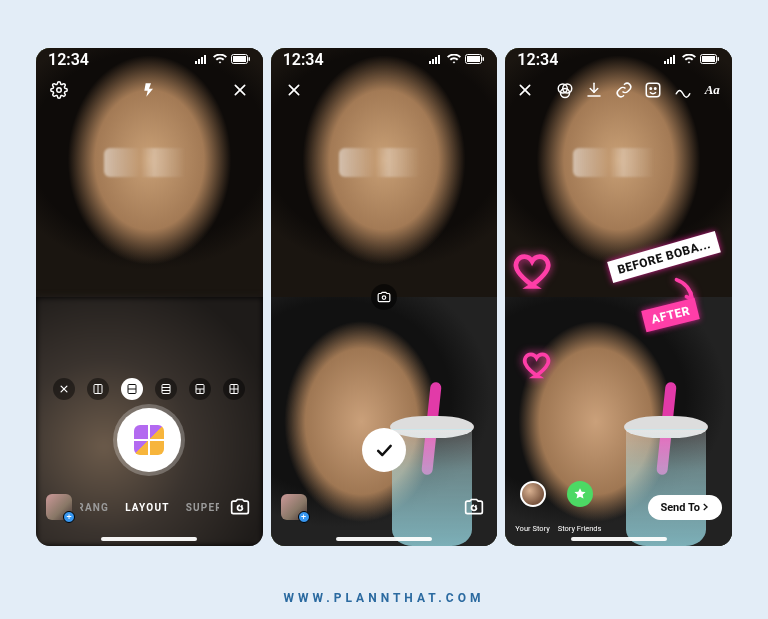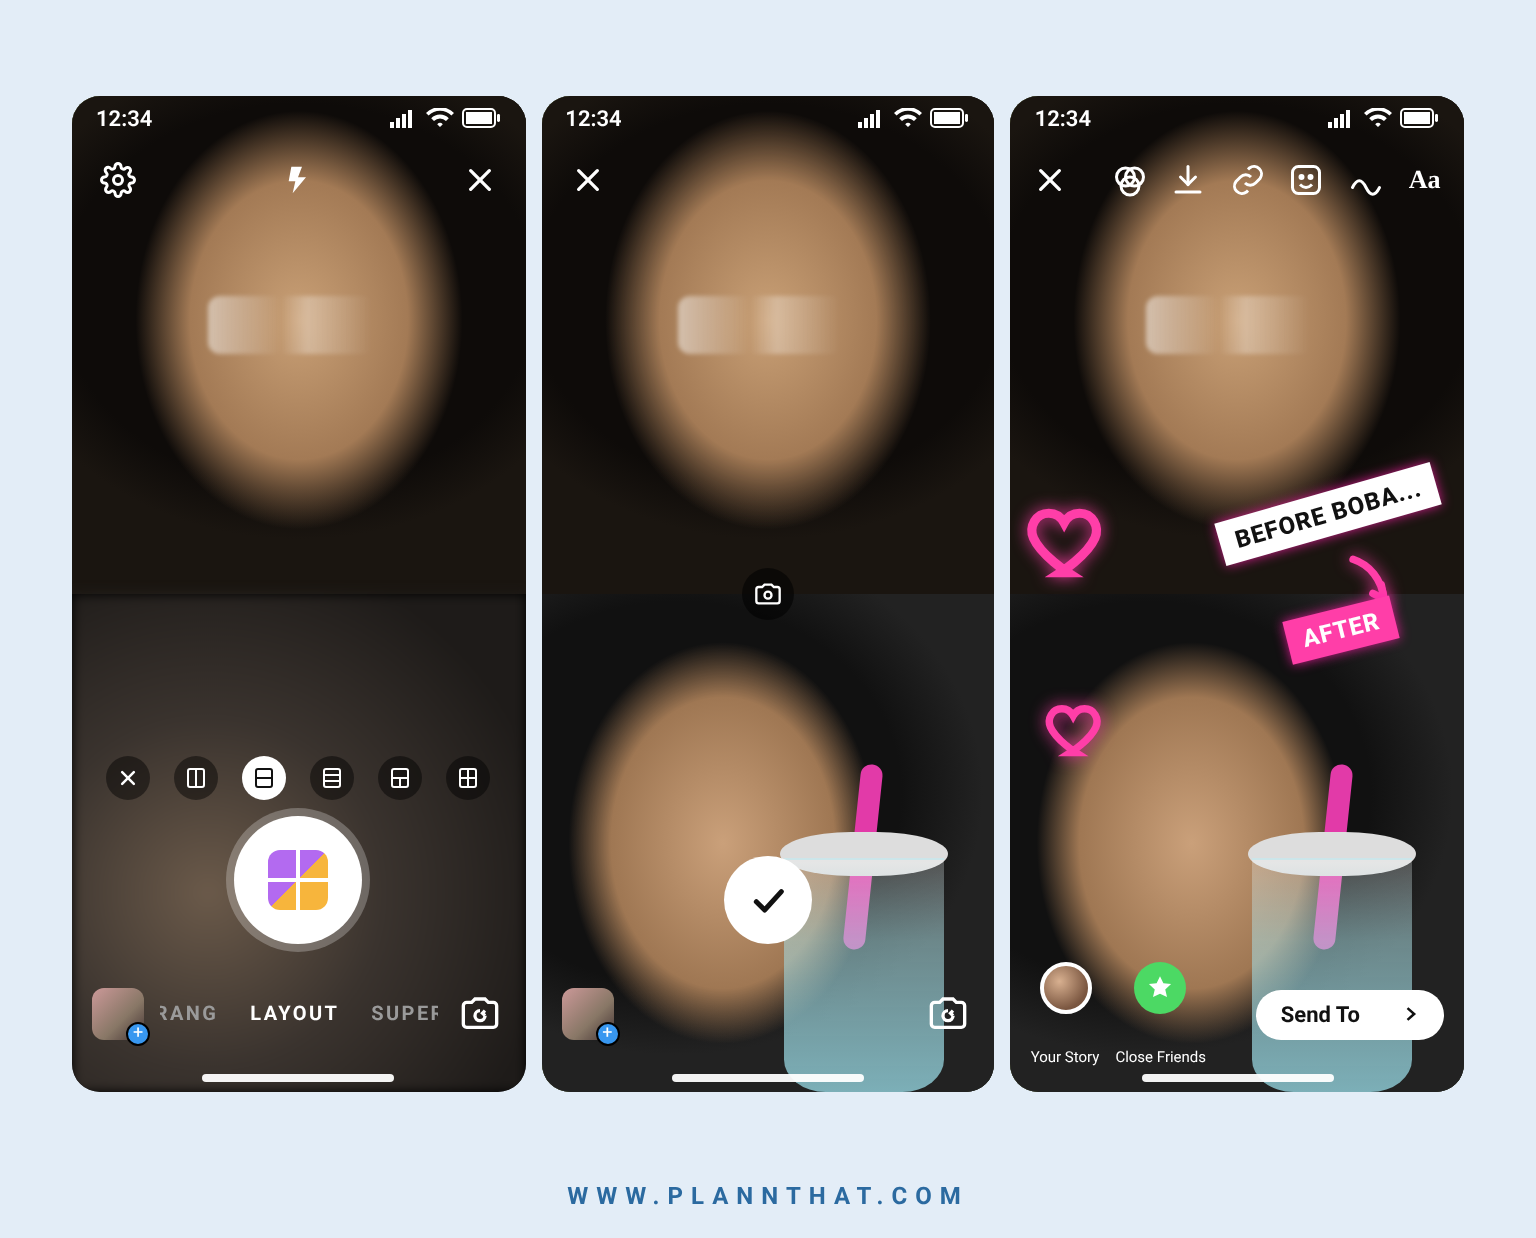--- a/index.html
+++ b/index.html
@@ -25,34 +25,35 @@
     overflow: hidden;
     position: relative;
     color: #fff;
   }
   
   .status-bar {
     position: absolute; top:0; left:0; right:0;
     height: 22px;
     display:flex; align-items:center; justify-content:space-between;
     padding: 0 12px;
-    font-size:11px; font-weight:600;
+    font-size:16px; font-weight:600;
     z-index: 20;
   }
   .status-right { display:flex; align-items:center; gap:4px; }
   .status-right svg { display:block; }
 
   
   .top-row {
     position:absolute; top:28px; left:0; right:0;
     height:28px;
     display:flex; align-items:center;
     padding:0 10px;
     z-index:20;
     gap:10px;
+    font-style:italic;
   }
   .icon-btn {
     width:26px; height:26px;
     display:flex; align-items:center; justify-content:center;
     color:#fff;
   }
   .spacer { flex:1; }
 
   
   .half-top, .half-bottom {
@@ -210,21 +211,21 @@
     display:flex;align-items:center;justify-content:center;
   }
   .circ.story{ background: radial-gradient(circle at 35% 35%, #d8b090, #7a5640 70%); border:2px solid #fff;}
   .circ.cf{ background:#4cd964; color:#fff;}
   .sendto{
     margin-left:auto;
     background:#fff;color:#111;
     border-radius:16px;
     padding:6px 12px;
     font-size:11px; font-weight:700;
-    display:flex;align-items:center;gap:20px;
+    display:flex;align-items:center;gap:0;
   }
 
   
   .heart{
     position:absolute; width:46px;height:46px;
     z-index:16;
   }
   .heart svg{filter: drop-shadow(0 0 4px rgba(247,60,164,.9));}
   .label-pill{
     position:absolute; z-index:16;
@@ -549,21 +550,21 @@
       <div class="share-item">
         <div class="circ story"></div>
         <span>Your Story</span>
       </div>
       <div class="share-item">
         <div class="circ cf">
           <svg width="14" height="14" viewBox="0 0 24 24" fill="#fff">
               <path d="m12 2 2.9 6 6.6.6-5 4.6 1.5 6.5L12 16.9l-6 2.8 1.5-6.5-5-4.6 6.6-.6L12 2Z"></path>
             </svg>
         </div>
-        <span>Close Friends</span>
+        <span>Story Friends</span>
       </div>
       <div class="sendto">
         <span>Send To</span>
         <svg width="10" height="10" viewBox="0 0 24 24" fill="none" stroke="#111" stroke-width="3">
             <polyline points="9 5 17 12 9 19"></polyline>
           </svg>
       </div>
     </div>
     <div class="home-ind"></div>
   </div>

